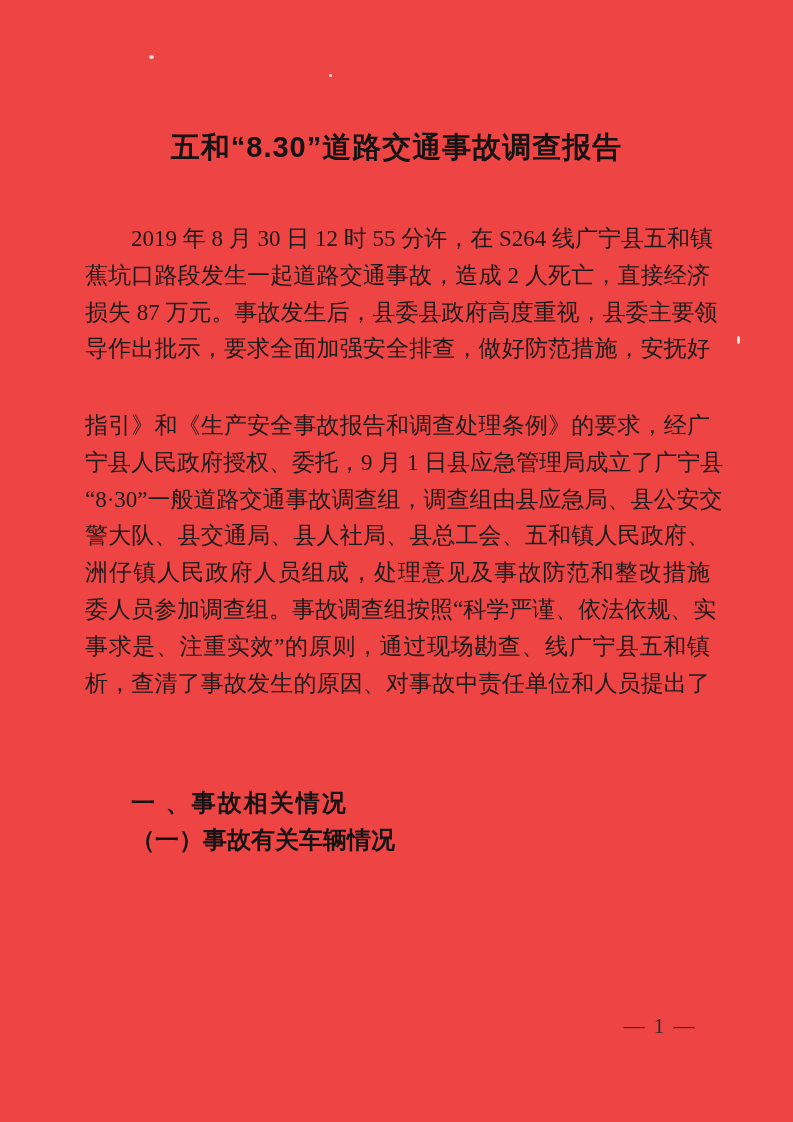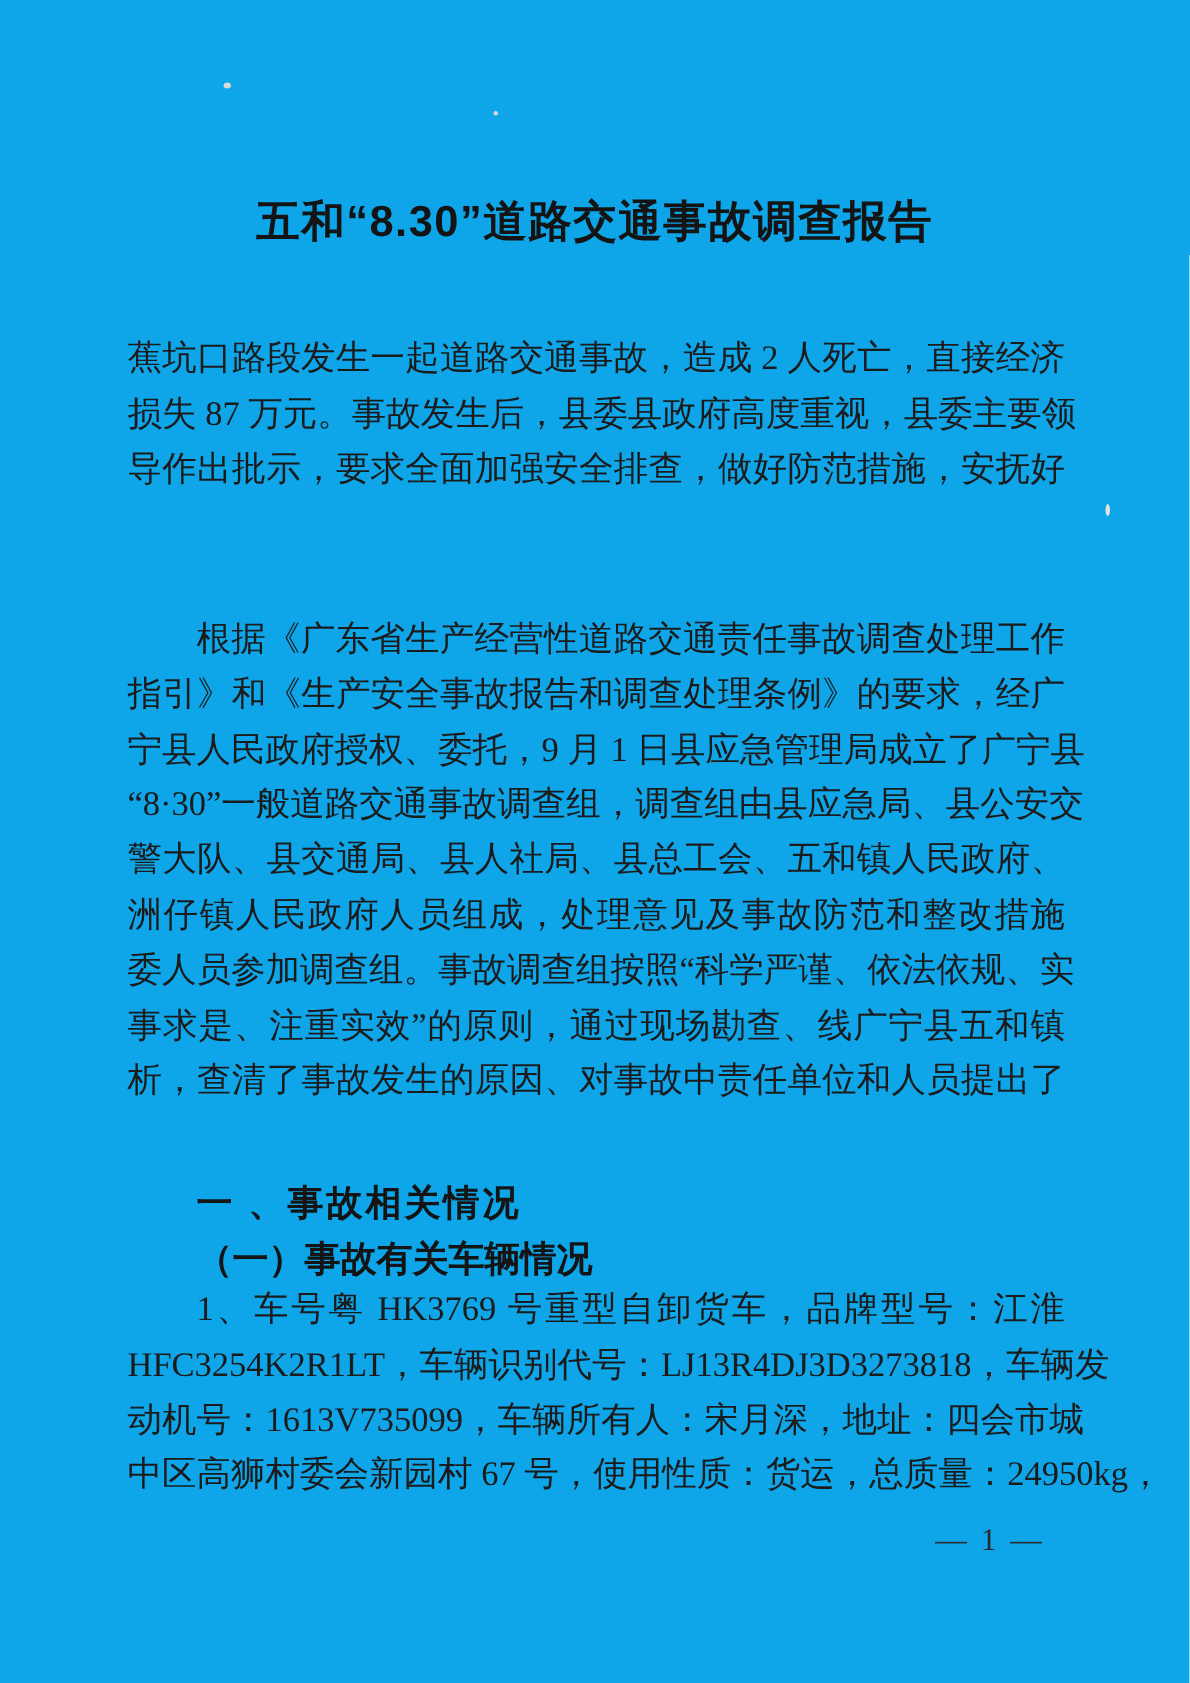--- a/index.html
+++ b/index.html
@@ -4,21 +4,21 @@
 <style>
   html, body {
     margin: 0;
     padding: 0;
     background: #ffffff;
   }
   .page {
     position: relative;
     width: 793px;
     height: 1122px;
-    background: #0ea5e9;
+    background: #ef4444;
     overflow: hidden;
     font-family: "Liberation Serif", "DejaVu Serif", serif;
     color: #1b1b1b;
   }
   .doc-title {
     position: absolute;
     top: 128px;
     left: 0;
     width: 100%;
     margin: 0;
@@ -85,47 +85,41 @@
   .speck-3 { left: 737px; top: 336px; width: 3px; height: 8px; background: #e3e3e3; }
 </style>
 </head>
 <body>
 
 <div class="page">
 
   <h1 class="doc-title">五和“8.30”道路交通事故调查报告</h1>
 
   <div class="para p-intro">
+      <div class="line first">2019 年 8 月 30 日 12 时 55 分许，在 S264 线广宁县五和镇</div>
       <div class="line">蕉坑口路段发生一起道路交通事故，造成 2 人死亡，直接经济</div>
       <div class="line">损失 87 万元。事故发生后，县委县政府高度重视，县委主要领</div>
       <div class="line">导作出批示，要求全面加强安全排查，做好防范措施，安抚好</div>
     </div>
 
   <div class="para p-invest">
-      <div class="line first">根据《广东省生产经营性道路交通责任事故调查处理工作</div>
       <div class="line">指引》和《生产安全事故报告和调查处理条例》的要求，经广</div>
       <div class="line">宁县人民政府授权、委托，9 月 1 日县应急管理局成立了广宁县</div>
       <div class="line">“8·30”一般道路交通事故调查组，调查组由县应急局、县公安交</div>
       <div class="line">警大队、县交通局、县人社局、县总工会、五和镇人民政府、</div>
       <div class="line">洲仔镇人民政府人员组成，处理意见及事故防范和整改措施</div>
       <div class="line">委人员参加调查组。事故调查组按照“科学严谨、依法依规、实</div>
       <div class="line">事求是、注重实效”的原则，通过现场勘查、线广宁县五和镇</div>
       <div class="line">析，查清了事故发生的原因、对事故中责任单位和人员提出了</div>
     </div>
 
   <h2 class="heading h-section">一 、事故相关情况</h2>
 
   <h3 class="heading h-subsection">（一）事故有关车辆情况</h3>
 
-  <div class="para p-vehicle">
-      <div class="line first">1、车号粤 HK3769 号重型自卸货车，品牌型号：江淮</div>
-      <div class="line">HFC3254K2R1LT，车辆识别代号：LJ13R4DJ3D3273818，车辆发</div>
-      <div class="line">动机号：1613V735099，车辆所有人：宋月深，地址：四会市城</div>
-      <div class="line">中区高狮村委会新园村 67 号，使用性质：货运，总质量：24950kg，</div>
-    </div>
 
   <div class="page-number">— 1 —</div>
 
   <span class="speck speck-1"></span>
   <span class="speck speck-2"></span>
   <span class="speck speck-3"></span>
 
 </div>
 
 </body></html>

